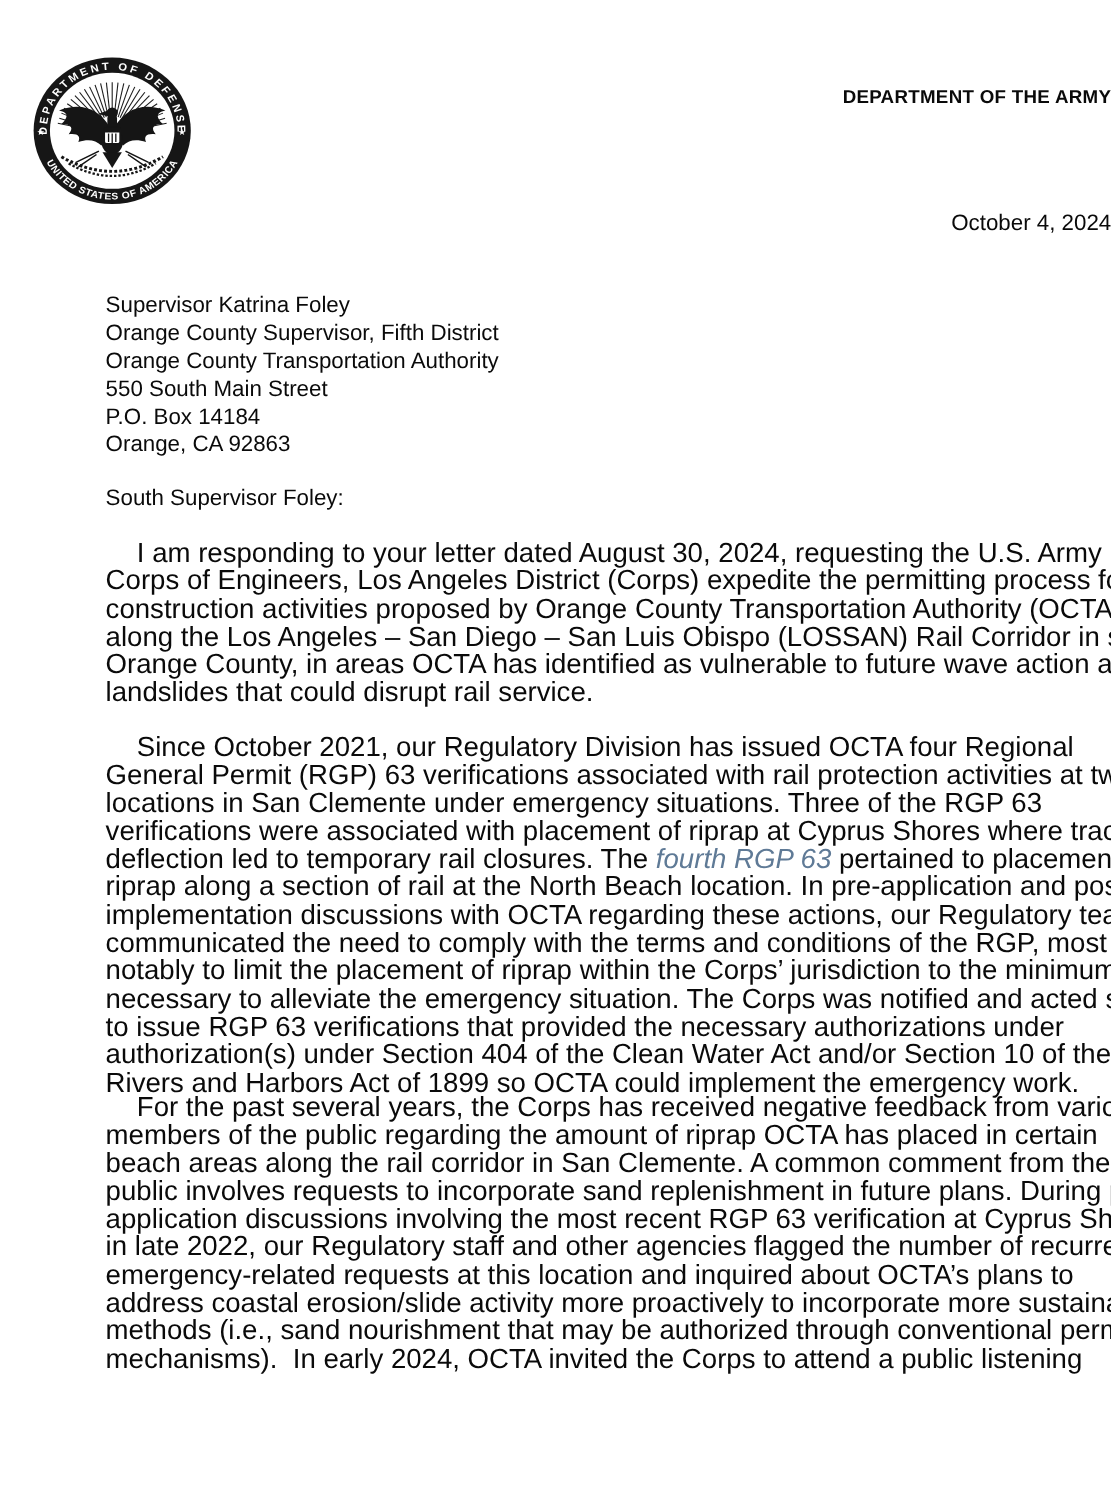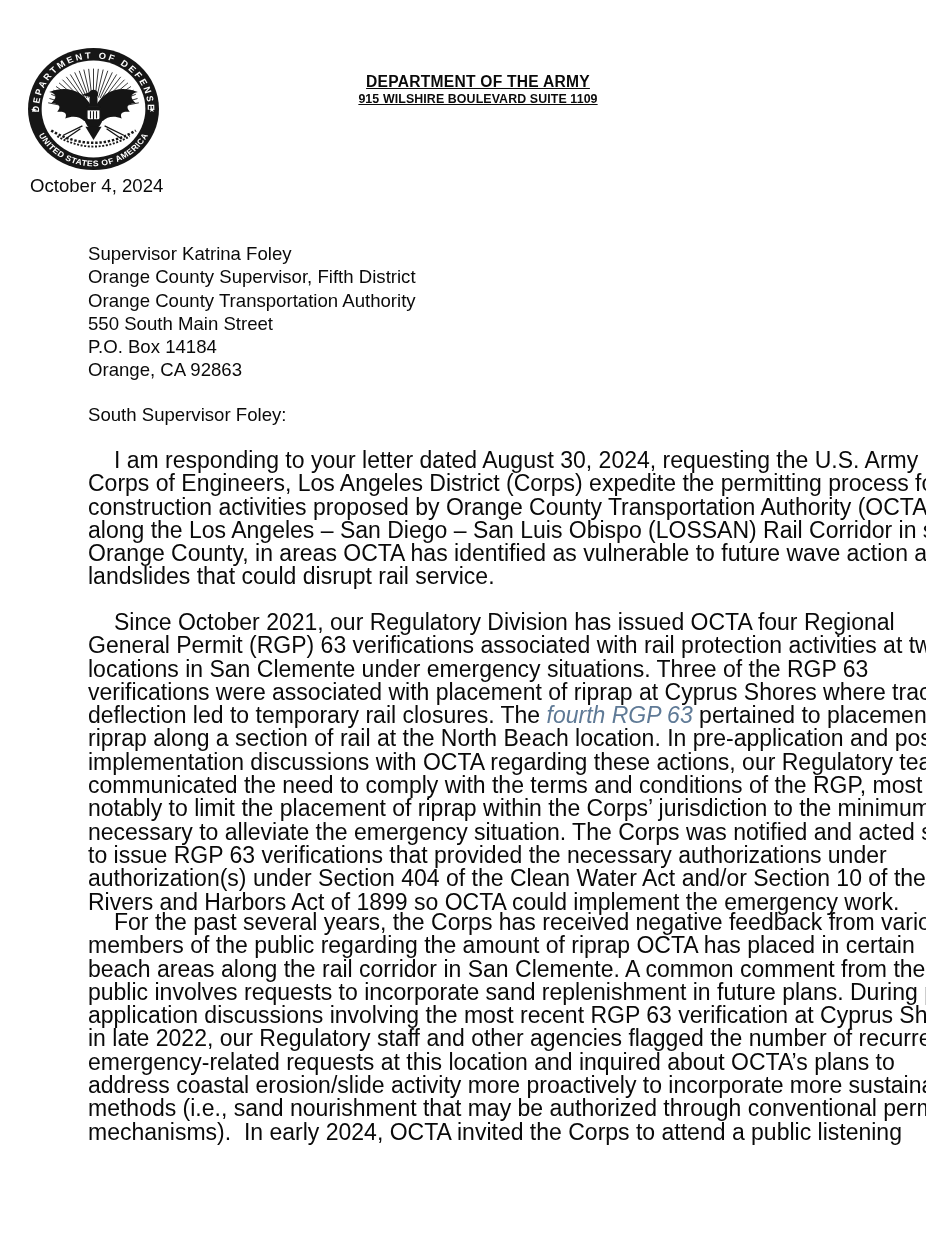--- a/index.html
+++ b/index.html
@@ -2,24 +2,24 @@
 <html><head>
 <meta charset="utf-8">
 <style>
   html,body{margin:0;padding:0;}
   body{
     width:926px;height:1250px;background:#ffffff;position:relative;
     font-family:"Liberation Sans","DejaVu Sans",sans-serif;color:#0a0a0a;
   }
   .page{position:absolute;inset:0;background:#fff;overflow:hidden;}
   .seal{position:absolute;left:27px;top:47px;}
-  .letterhead{position:absolute;left:30px;right:0;top:72px;text-align:center;text-decoration:underline;}
+  .letterhead{position:absolute;left:30px;right:0;top:72px;text-align:right;}
   .lh-agency{font-size:15.6px;font-weight:bold;letter-spacing:.25px;line-height:19px;}
   .lh-sub{font-size:12.4px;font-weight:bold;letter-spacing:.1px;line-height:16px;}
-  .date{position:absolute;left:30px;right:0;top:175px;text-align:left;font-size:18.6px;}
+  .date{position:absolute;left:30px;right:0;top:175px;text-align:right;font-size:18.6px;}
   .recipient{position:absolute;left:88px;top:242px;font-size:18.6px;line-height:23.3px;white-space:pre;}
   .salutation{position:absolute;left:88px;top:404px;font-size:18.6px;}
   .para{position:absolute;left:88px;margin:0;font-size:23px;line-height:23.3px;white-space:pre;text-indent:26px;}
   #p1{top:449px;} #p2{top:611px;} #p3{top:911px;}
   .seal-ring-text{fill:#ffffff;font-weight:bold;font-family:"Liberation Sans",sans-serif;}
   .seal-ring-top{font-size:9.3px;letter-spacing:2.4px;}
   .seal-ring-bottom{font-size:8.5px;letter-spacing:.5px;}
   .seal-star{fill:#ffffff;font-size:7.5px;}
 </style>
 </head>
@@ -79,21 +79,20 @@
       <path d="M30 95 Q66 117 102 95" fill="none" stroke="#151515" stroke-width="2" stroke-dasharray="2 1.6"></path>
     </g>
     <text class="seal-ring-text seal-ring-top"><textPath href="#arcTop" startOffset="50%" text-anchor="middle">DEPARTMENT OF DEFENSE</textPath></text>
     <text class="seal-ring-text seal-ring-bottom"><textPath href="#arcBot" startOffset="50%" text-anchor="middle">UNITED STATES OF AMERICA</textPath></text>
     <text class="seal-star" x="3.5" y="69.5">★</text>
     <text class="seal-star" x="120.5" y="69.5">★</text>
   </svg>
 
   <header class="letterhead">
     <div class="lh-agency">DEPARTMENT OF THE ARMY</div>
-    <div class="lh-sub">915 WILSHIRE BOULEVARD SUITE 1109</div>
   </header>
 
   <div class="date">October 4, 2024</div>
 
   <div class="recipient">Supervisor Katrina Foley
 Orange County Supervisor, Fifth District
 Orange County Transportation Authority
 550 South Main Street
 P.O. Box 14184
 Orange, CA 92863</div>

